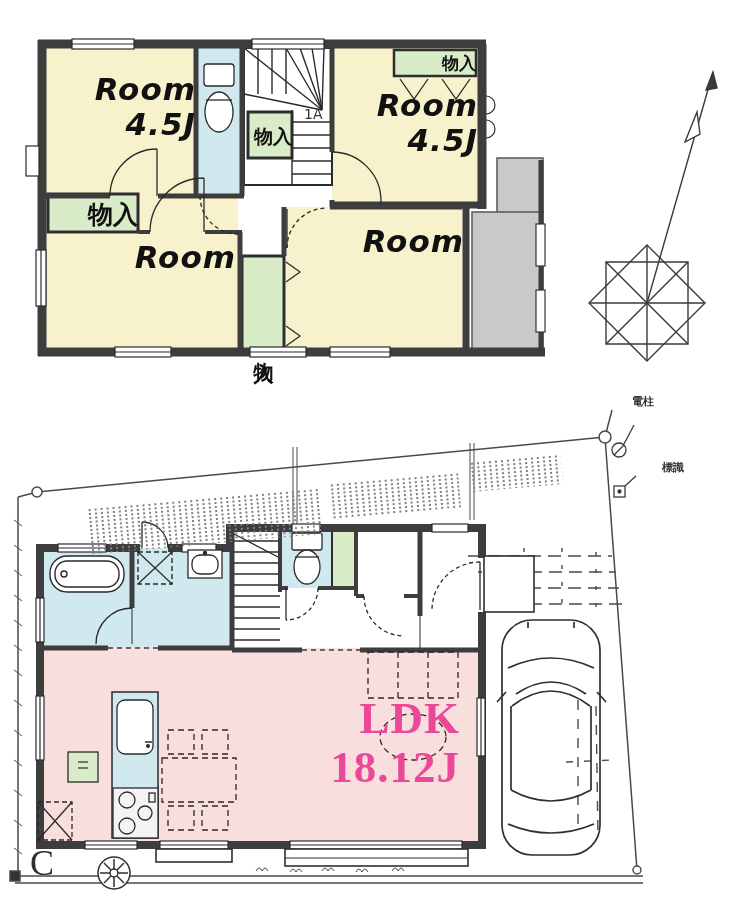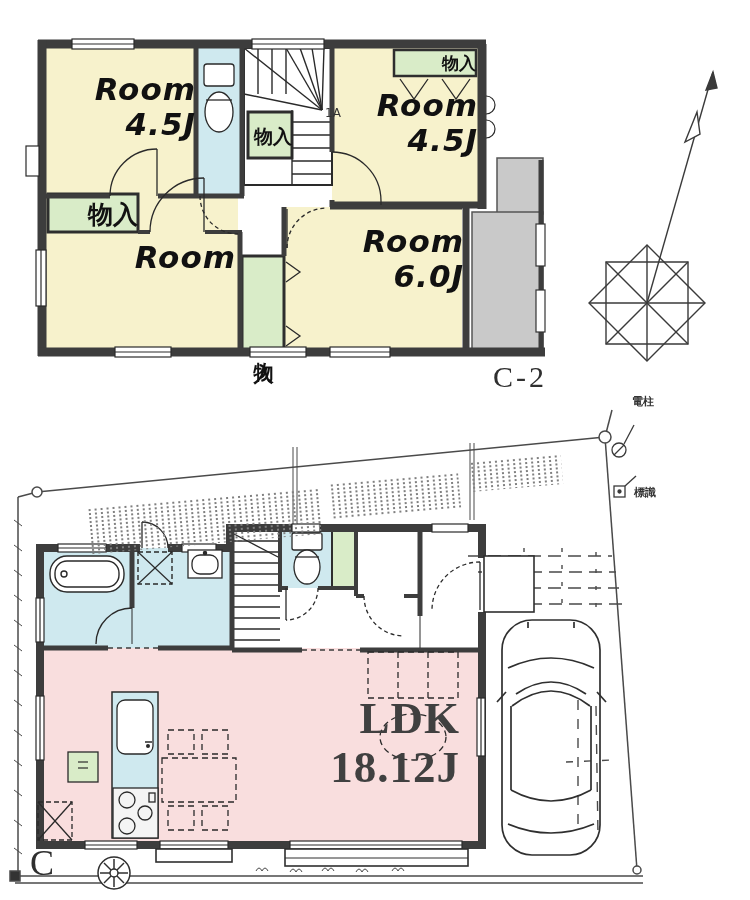--- a/index.html
+++ b/index.html
@@ -7,21 +7,21 @@
          font-family:"DejaVu Sans","Liberation Sans",sans-serif;}
   svg{position:absolute;left:0;top:0;}
   .lbl{position:absolute;color:#111;text-align:right;white-space:nowrap;}
   .room-lbl{font-weight:bold;font-size:31px;line-height:1.12;letter-spacing:1px;font-style:italic;}
   .closet-lbl{font-weight:bold;color:#111;}
   .serif-lbl{font-family:"Liberation Serif","DejaVu Serif",serif;color:#2f2f2f;}
   .tiny-lbl{font-size:11px;color:#333;font-weight:bold;}
   .vert{writing-mode:vertical-rl;text-orientation:upright;}
   .dots{position:absolute;background-image:radial-gradient(circle,#808080 0.9px,transparent 1.1px);
         background-size:6px 4px;transform:rotate(-5deg);}
-  .ldk-lbl{font-family:"Liberation Serif","DejaVu Serif",serif;font-weight:bold;color:#404040;
+  .ldk-lbl{font-family:"Liberation Serif","DejaVu Serif",serif;font-weight:bold;color:#ec4899;
            font-size:45px;line-height:1.08;letter-spacing:1px;}
 </style>
 </head>
 <body>
 
 <div id="stage">
 
   <svg width="750" height="900" viewBox="0 0 750 900">
 
     <g>
@@ -383,33 +383,31 @@
   </div>
   <div class="lbl room-lbl" style="left:332px;top:88px;width:146px;">
     <div>Room</div>
     <div>4.5J</div>
   </div>
   <div class="lbl room-lbl" style="left:46px;top:240px;width:190px;">
     <div>Room</div>
   </div>
   <div class="lbl room-lbl" style="left:288px;top:224px;width:176px;">
     <div>Room</div>
-    <div>6.0J</div>
   </div>
 
   <div class="lbl closet-lbl" style="left:394px;top:52px;width:82px;font-size:17px;">物入</div>
   <div class="lbl closet-lbl" style="left:48px;top:198px;width:90px;font-size:25px;">物入</div>
   <div class="lbl closet-lbl vert" style="left:251px;top:266px;height:80px;font-size:20px;">物入</div>
   <div class="lbl closet-lbl" style="left:248px;top:124px;width:44px;font-size:19px;">物入</div>
-  <div class="lbl" style="left:304px;top:106px;font-size:12px;color:#333;margin-left:21px;">1A</div>
-
-  <div class="lbl serif-lbl" style="left:443px;top:360px;width:104px;font-size:30px;letter-spacing:3px;">C-2</div>
+  <div class="lbl" style="left:304px;top:106px;font-size:14px;color:#333;">1A</div>
+
   <div class="lbl serif-lbl" style="left:14px;top:842px;width:40px;font-size:36px;">C</div>
 
   <div class="lbl ldk-lbl" style="left:190px;top:694px;width:270px;">
     <div>LDK</div>
     <div>18.12J</div>
   </div>
 
   <div class="lbl tiny-lbl" style="left:632px;top:394px;">電柱</div>
-  <div class="lbl tiny-lbl" style="left:634px;top:460px;margin-top:25px;">標識</div>
+  <div class="lbl tiny-lbl" style="left:662px;top:460px;">標識</div>
 
 </div>
 
 </body></html>

